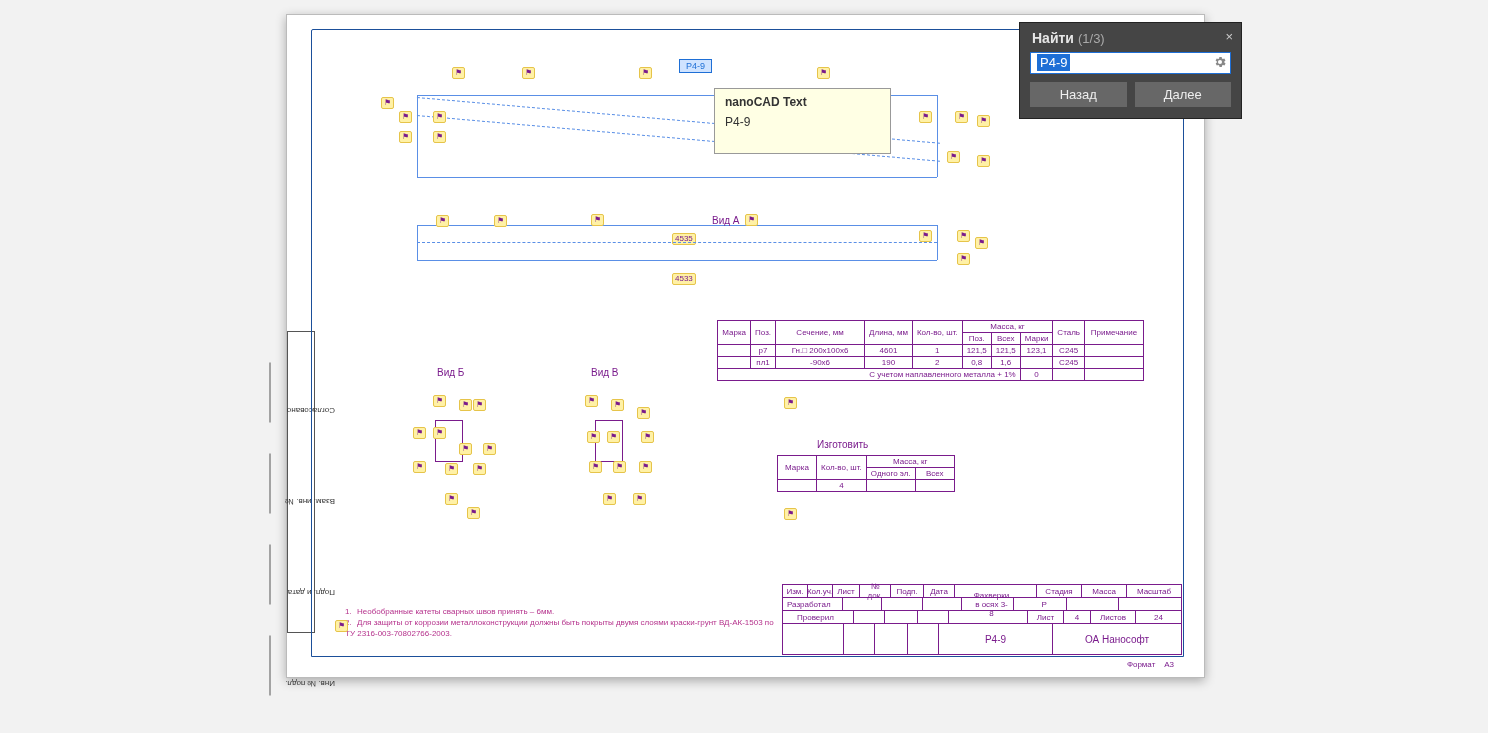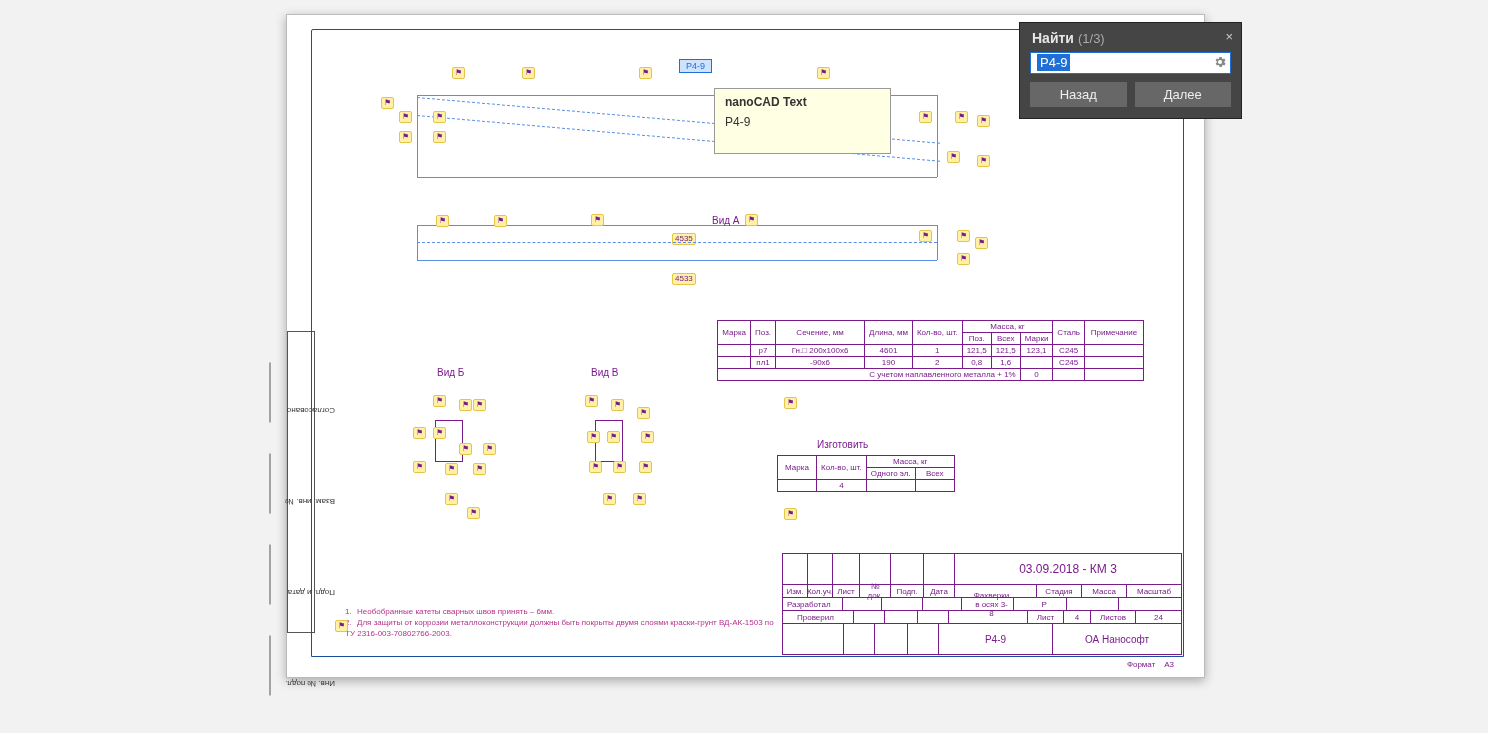--- a/index.html
+++ b/index.html
@@ -217,29 +217,20 @@
     </table>
   <div class="dim" style="left:497px;top:493px;">⚑</div>
 
   <div class="notes">
     <div><span class="num">1.</span><span>Необобранные катеты сварных швов принять – 6мм.</span></div>
     <div><span class="num">2.</span><span>Для защиты от коррозии металлоконструкции должны быть покрыты двумя слоями краски-грунт ВД-АК-1503 по ТУ 2316-003-70802766-2003.</span></div>
   </div>
   <div class="dim" style="left:48px;top:605px;">⚑</div>
 
   <div class="title-block">
-    <div class="tb-row" style="height:30px;">
-      <div class="tb-cell" style="width:16px;"></div>
-      <div class="tb-cell" style="width:16px;"></div>
-      <div class="tb-cell" style="width:18px;"></div>
-      <div class="tb-cell" style="width:22px;"></div>
-      <div class="tb-cell" style="width:24px;"></div>
-      <div class="tb-cell" style="width:22px;"></div>
-      <div class="tb-cell" style="flex:1;font-size:12px;">03.09.2018 - КМ 3</div>
-    </div>
     <div class="tb-row" style="height:12px;">
       <div class="tb-cell" style="width:16px;">Изм.</div>
       <div class="tb-cell" style="width:16px;">Кол.уч.</div>
       <div class="tb-cell" style="width:18px;">Лист</div>
       <div class="tb-cell" style="width:22px;">№ док.</div>
       <div class="tb-cell" style="width:24px;">Подп.</div>
       <div class="tb-cell" style="width:22px;text-align:right;">Дата</div>
       <div class="tb-cell" style="flex:1.3;border-bottom:none;" rowspan="3"></div>
       <div class="tb-cell" style="width:36px;">Стадия</div>
       <div class="tb-cell" style="width:36px;">Масса</div>

